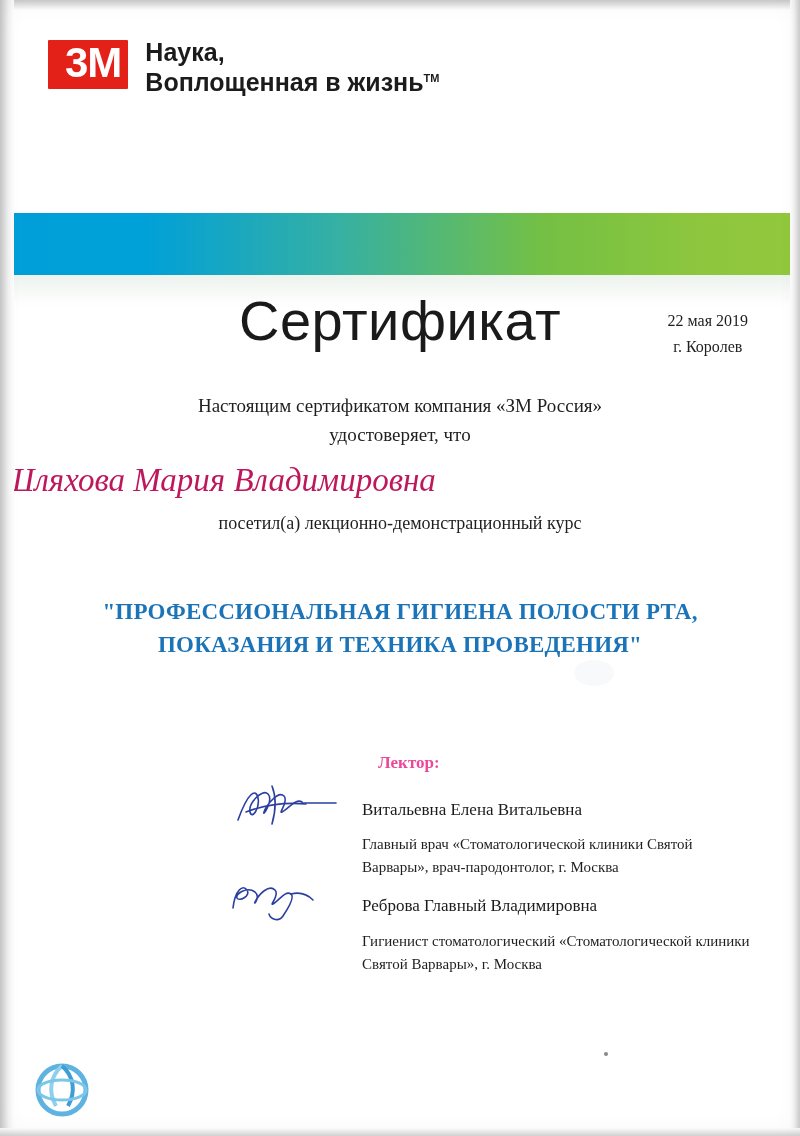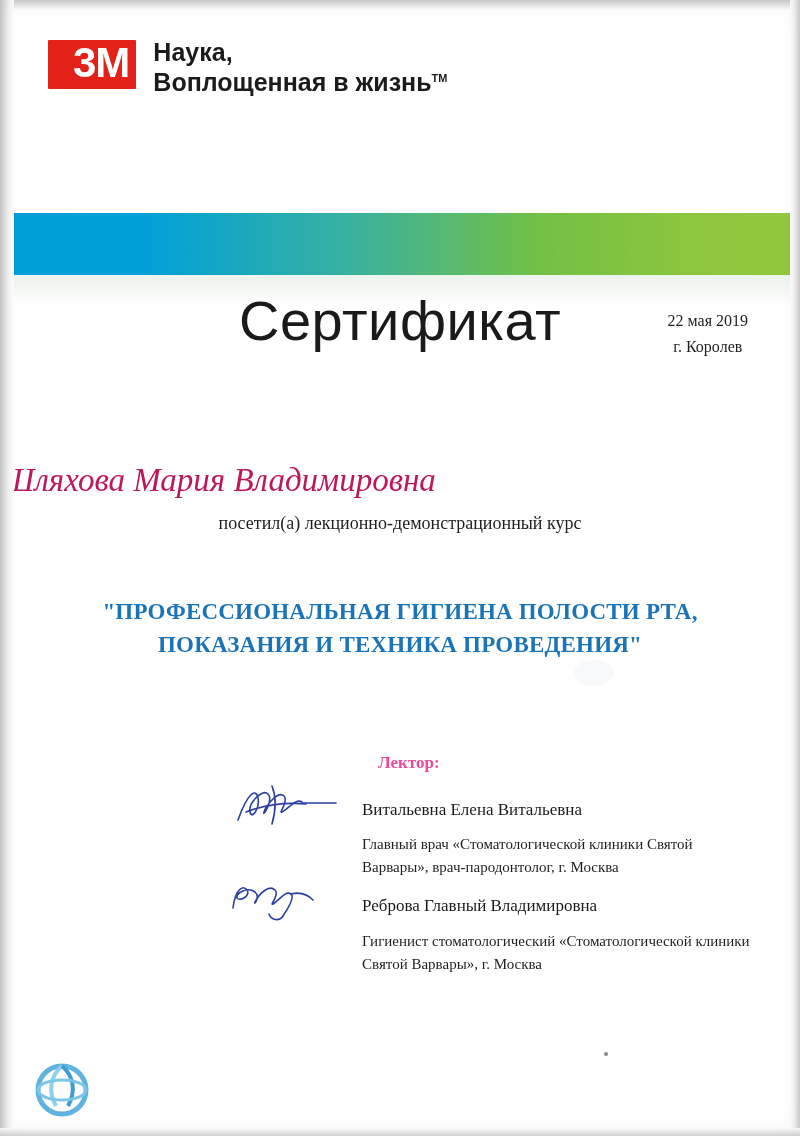--- a/index.html
+++ b/index.html
@@ -64,21 +64,21 @@
     display: flex;
     align-items: flex-start;
   }
   .logo-mark {
     font-family: "Liberation Sans", sans-serif;
     font-weight: bold;
     font-size: 42px;
     letter-spacing: -1px;
     color: #ffffff;
     background: #e32119;
-    padding: 2px 7px 4px 25px;
+    padding: 2px 7px 4px 17px;
     line-height: 1.02;
     border-radius: 1px;
   }
   .logo-tag {
     margin-left: 17px;
     font-family: "Liberation Sans", sans-serif;
     font-weight: bold;
     font-size: 25px;
     line-height: 1.18;
     color: #1b1b1b;
@@ -300,20 +300,24 @@
 
   <div class="band"></div>
   <div class="band-fade"></div>
 
   <div class="title">Сертификат</div>
   <div class="date-block">
     <div>22 мая 2019</div>
     <div>г. Королев</div>
   </div>
 
+  <div class="intro">
+    <div>Настоящим сертификатом компания «ЗМ Россия»</div>
+    <div>удостоверяет, что</div>
+  </div>
 
   <div class="recipient">Шляхова Мария Владимировна</div>
   <div class="attended">посетил(а) лекционно-демонстрационный курс</div>
 
   <div class="course">
     <div>"ПРОФЕССИОНАЛЬНАЯ ГИГИЕНА ПОЛОСТИ РТА,</div>
     <div>ПОКАЗАНИЯ И ТЕХНИКА ПРОВЕДЕНИЯ"</div>
   </div>
 
   <div class="blotch"></div>

